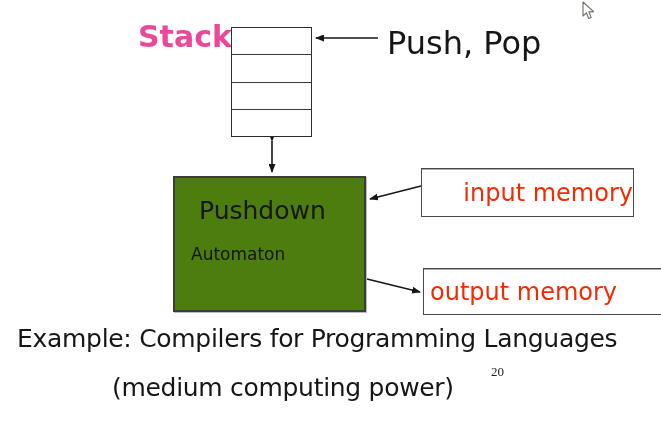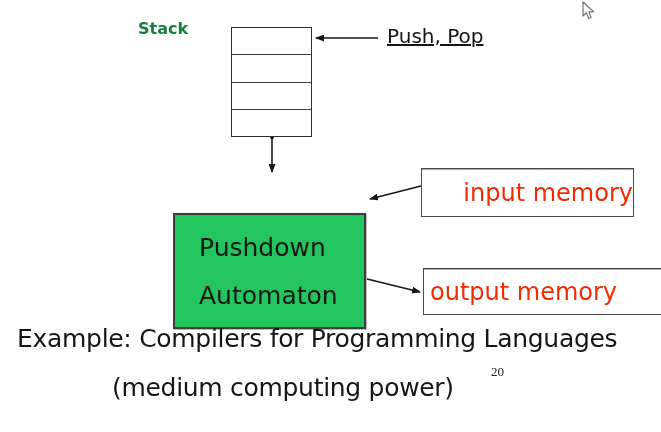--- a/index.html
+++ b/index.html
@@ -4,41 +4,40 @@
 <style>
   html,body { margin:0; padding:0; background:#fff; }
   #slide {
     position:relative; width:661px; height:432px;
     background:#ffffff; overflow:hidden;
     font-family:"DejaVu Sans", sans-serif; color:#161616;
   }
   .abs { position:absolute; }
 
   #stack-label {
-    left:138px; top:19px; font-size:16px; font-weight:bold;
-    color:#15803d; letter-spacing:0px;
+    left:138px; top:19px; font-size:30px; font-weight:bold;
+    color:#ec4899; letter-spacing:0px;
   }
   #stack-box {
     left:231px; top:27px; width:81px; height:110px;
     border:1.5px solid #2e2e2e; background:#fff;
     display:flex; flex-direction:column; box-sizing:border-box;
   }
   .stack-cell { flex:1; border-top:1.5px solid #3a3a3a; }
   .stack-cell:first-child { border-top:none; }
 
-  #push-pop-label { left:387px; top:24px; font-size:20px;text-decoration:underline; }
+  #push-pop-label { left:387px; top:24px; font-size:32px; }
 
   #pda-box {
-    left:173px; top:176px; width:193px; height:116px;
-    border:2px solid #3c3c3c; background:#22c55e; box-sizing:border-box;
+    left:173px; top:176px; width:193px; height:136px;
+    border:2px solid #3c3c3c; background:#4d7c0f; box-sizing:border-box;
     box-shadow:1px 1px 0 #bbb;
-    margin-top:37px;
   }
   #pda-line1 { left:24px; top:18px; font-size:25px; position:absolute; }
-  #pda-line2 { left:24px; top:66px; font-size:25px; position:absolute; }
+  #pda-line2 { left:16px; top:66px; font-size:17px; position:absolute; }
 
   .memory-box {
     border:1.5px solid #4a4a4a; background:#fff; box-sizing:border-box;
     box-shadow:0 1px 0 #aaa inset;
     display:flex; align-items:center;
     color:#f22b00; font-size:24px;
   }
   #input-box  { left:421px; top:168px; width:213px; height:49px; justify-content:flex-end; }
   #output-box { left:423px; top:268px; width:261px; height:47px; justify-content:flex-start; padding-left:6px; }
 

